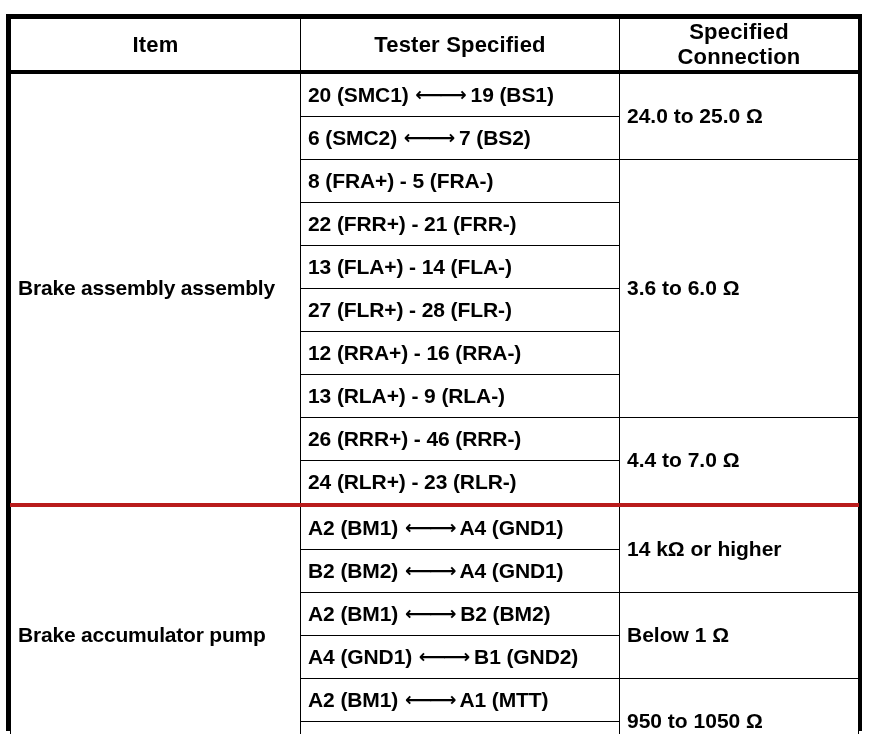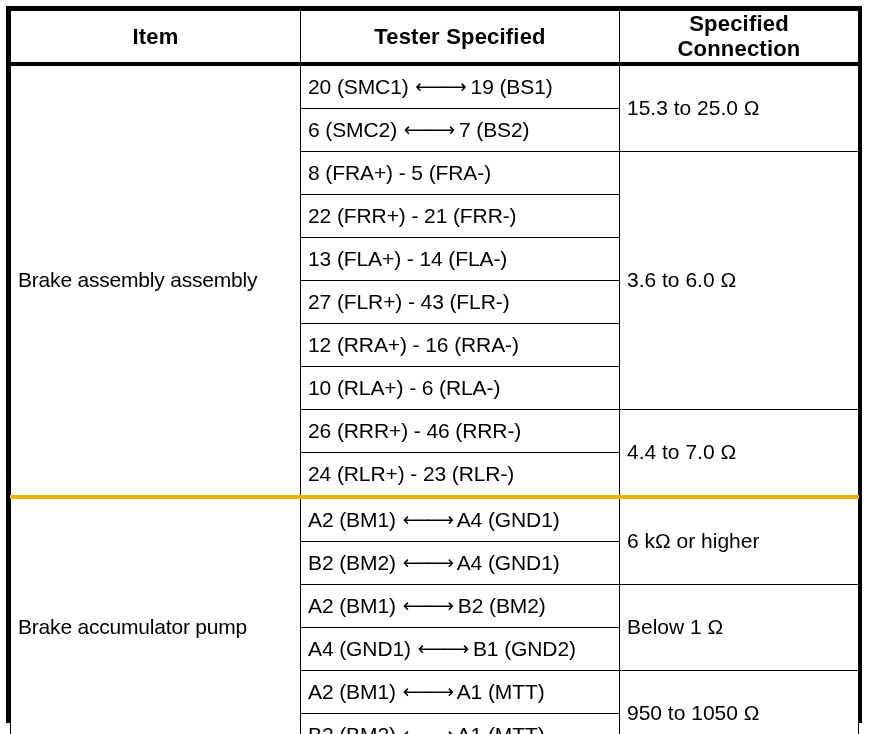--- a/index.html
+++ b/index.html
@@ -11,21 +11,21 @@
     width: 880px;
     height: 734px;
     font-family: "Liberation Sans", sans-serif;
     color: #000000;
     overflow: hidden;
   }
 
   #table-wrap {
     position: absolute;
     left: 6px;
-    top: 6px;
+    top: 14px;
     width: 856px;
     height: 717px;
     box-sizing: border-box;
     border: 4px solid #000;
     background: #fff;
   }
 
   table.spec {
     border-collapse: collapse;
     table-layout: fixed;
@@ -53,42 +53,42 @@
     text-align: center;
     height: 38px;
     border-bottom: 4px solid #000;
     font-size: 22px;
     letter-spacing: 0.2px;
   }
 
   
   table.spec tbody td {
     height: 42px;
-    font-weight: normal;
+    font-weight: bold;
     text-align: left;
   }
 
   td.item-cell {
     text-align: left;
     font-size: 21px;
     letter-spacing: -0.2px;
   }
 
   td.conn-cell {
     white-space: nowrap;
     letter-spacing: -0.1px;
   }
 
   td.cond-cell {
     white-space: nowrap;
   }
 
   
   tr.group-start > td {
-    border-top: 4px solid #eab308;
+    border-top: 4px solid #b91c1c;
   }
 
   
   .arrow {
     display: inline-block;
     padding: 0 1px;
     font-family: "DejaVu Sans", sans-serif;
     font-size: 19px;
     letter-spacing: -3px;
     transform: translateY(-1px);
@@ -108,55 +108,55 @@
       <tr>
         <th>Item</th>
         <th>Tester Specified</th>
         <th>Specified Connection</th>
       </tr>
     </thead>
     <tbody id="table-body">
         <tr>
           <td class="item-cell" rowspan="10">Brake assembly assembly</td>
           <td class="conn-cell">20 (SMC1) <span class="arrow">⟵⟶</span> 19 (BS1)</td>
-          <td class="cond-cell" rowspan="2">15.3 to 25.0 Ω</td>
+          <td class="cond-cell" rowspan="2">24.0 to 25.0 Ω</td>
         </tr>
         <tr>
           <td class="conn-cell">6 (SMC2) <span class="arrow">⟵⟶</span> 7 (BS2)</td>
         </tr>
         <tr>
           <td class="conn-cell">8 (FRA+) - 5 (FRA-)</td>
           <td class="cond-cell" rowspan="6">3.6 to 6.0 Ω</td>
         </tr>
         <tr>
           <td class="conn-cell">22 (FRR+) - 21 (FRR-)</td>
         </tr>
         <tr>
           <td class="conn-cell">13 (FLA+) - 14 (FLA-)</td>
         </tr>
         <tr>
-          <td class="conn-cell">27 (FLR+) - 43 (FLR-)</td>
+          <td class="conn-cell">27 (FLR+) - 28 (FLR-)</td>
         </tr>
         <tr>
           <td class="conn-cell">12 (RRA+) - 16 (RRA-)</td>
         </tr>
         <tr>
-          <td class="conn-cell">10 (RLA+) - 6 (RLA-)</td>
+          <td class="conn-cell">13 (RLA+) - 9 (RLA-)</td>
         </tr>
         <tr>
           <td class="conn-cell">26 (RRR+) - 46 (RRR-)</td>
           <td class="cond-cell" rowspan="2">4.4 to 7.0 Ω</td>
         </tr>
         <tr>
           <td class="conn-cell">24 (RLR+) - 23 (RLR-)</td>
         </tr>
         <tr class="group-start">
           <td class="item-cell" rowspan="6">Brake accumulator pump</td>
           <td class="conn-cell">A2 (BM1) <span class="arrow">⟵⟶</span> A4 (GND1)</td>
-          <td class="cond-cell" rowspan="2">6 kΩ or higher</td>
+          <td class="cond-cell" rowspan="2">14 kΩ or higher</td>
         </tr>
         <tr>
           <td class="conn-cell">B2 (BM2) <span class="arrow">⟵⟶</span> A4 (GND1)</td>
         </tr>
         <tr>
           <td class="conn-cell">A2 (BM1) <span class="arrow">⟵⟶</span> B2 (BM2)</td>
           <td class="cond-cell" rowspan="2">Below 1 Ω</td>
         </tr>
         <tr>
           <td class="conn-cell">A4 (GND1) <span class="arrow">⟵⟶</span> B1 (GND2)</td>

